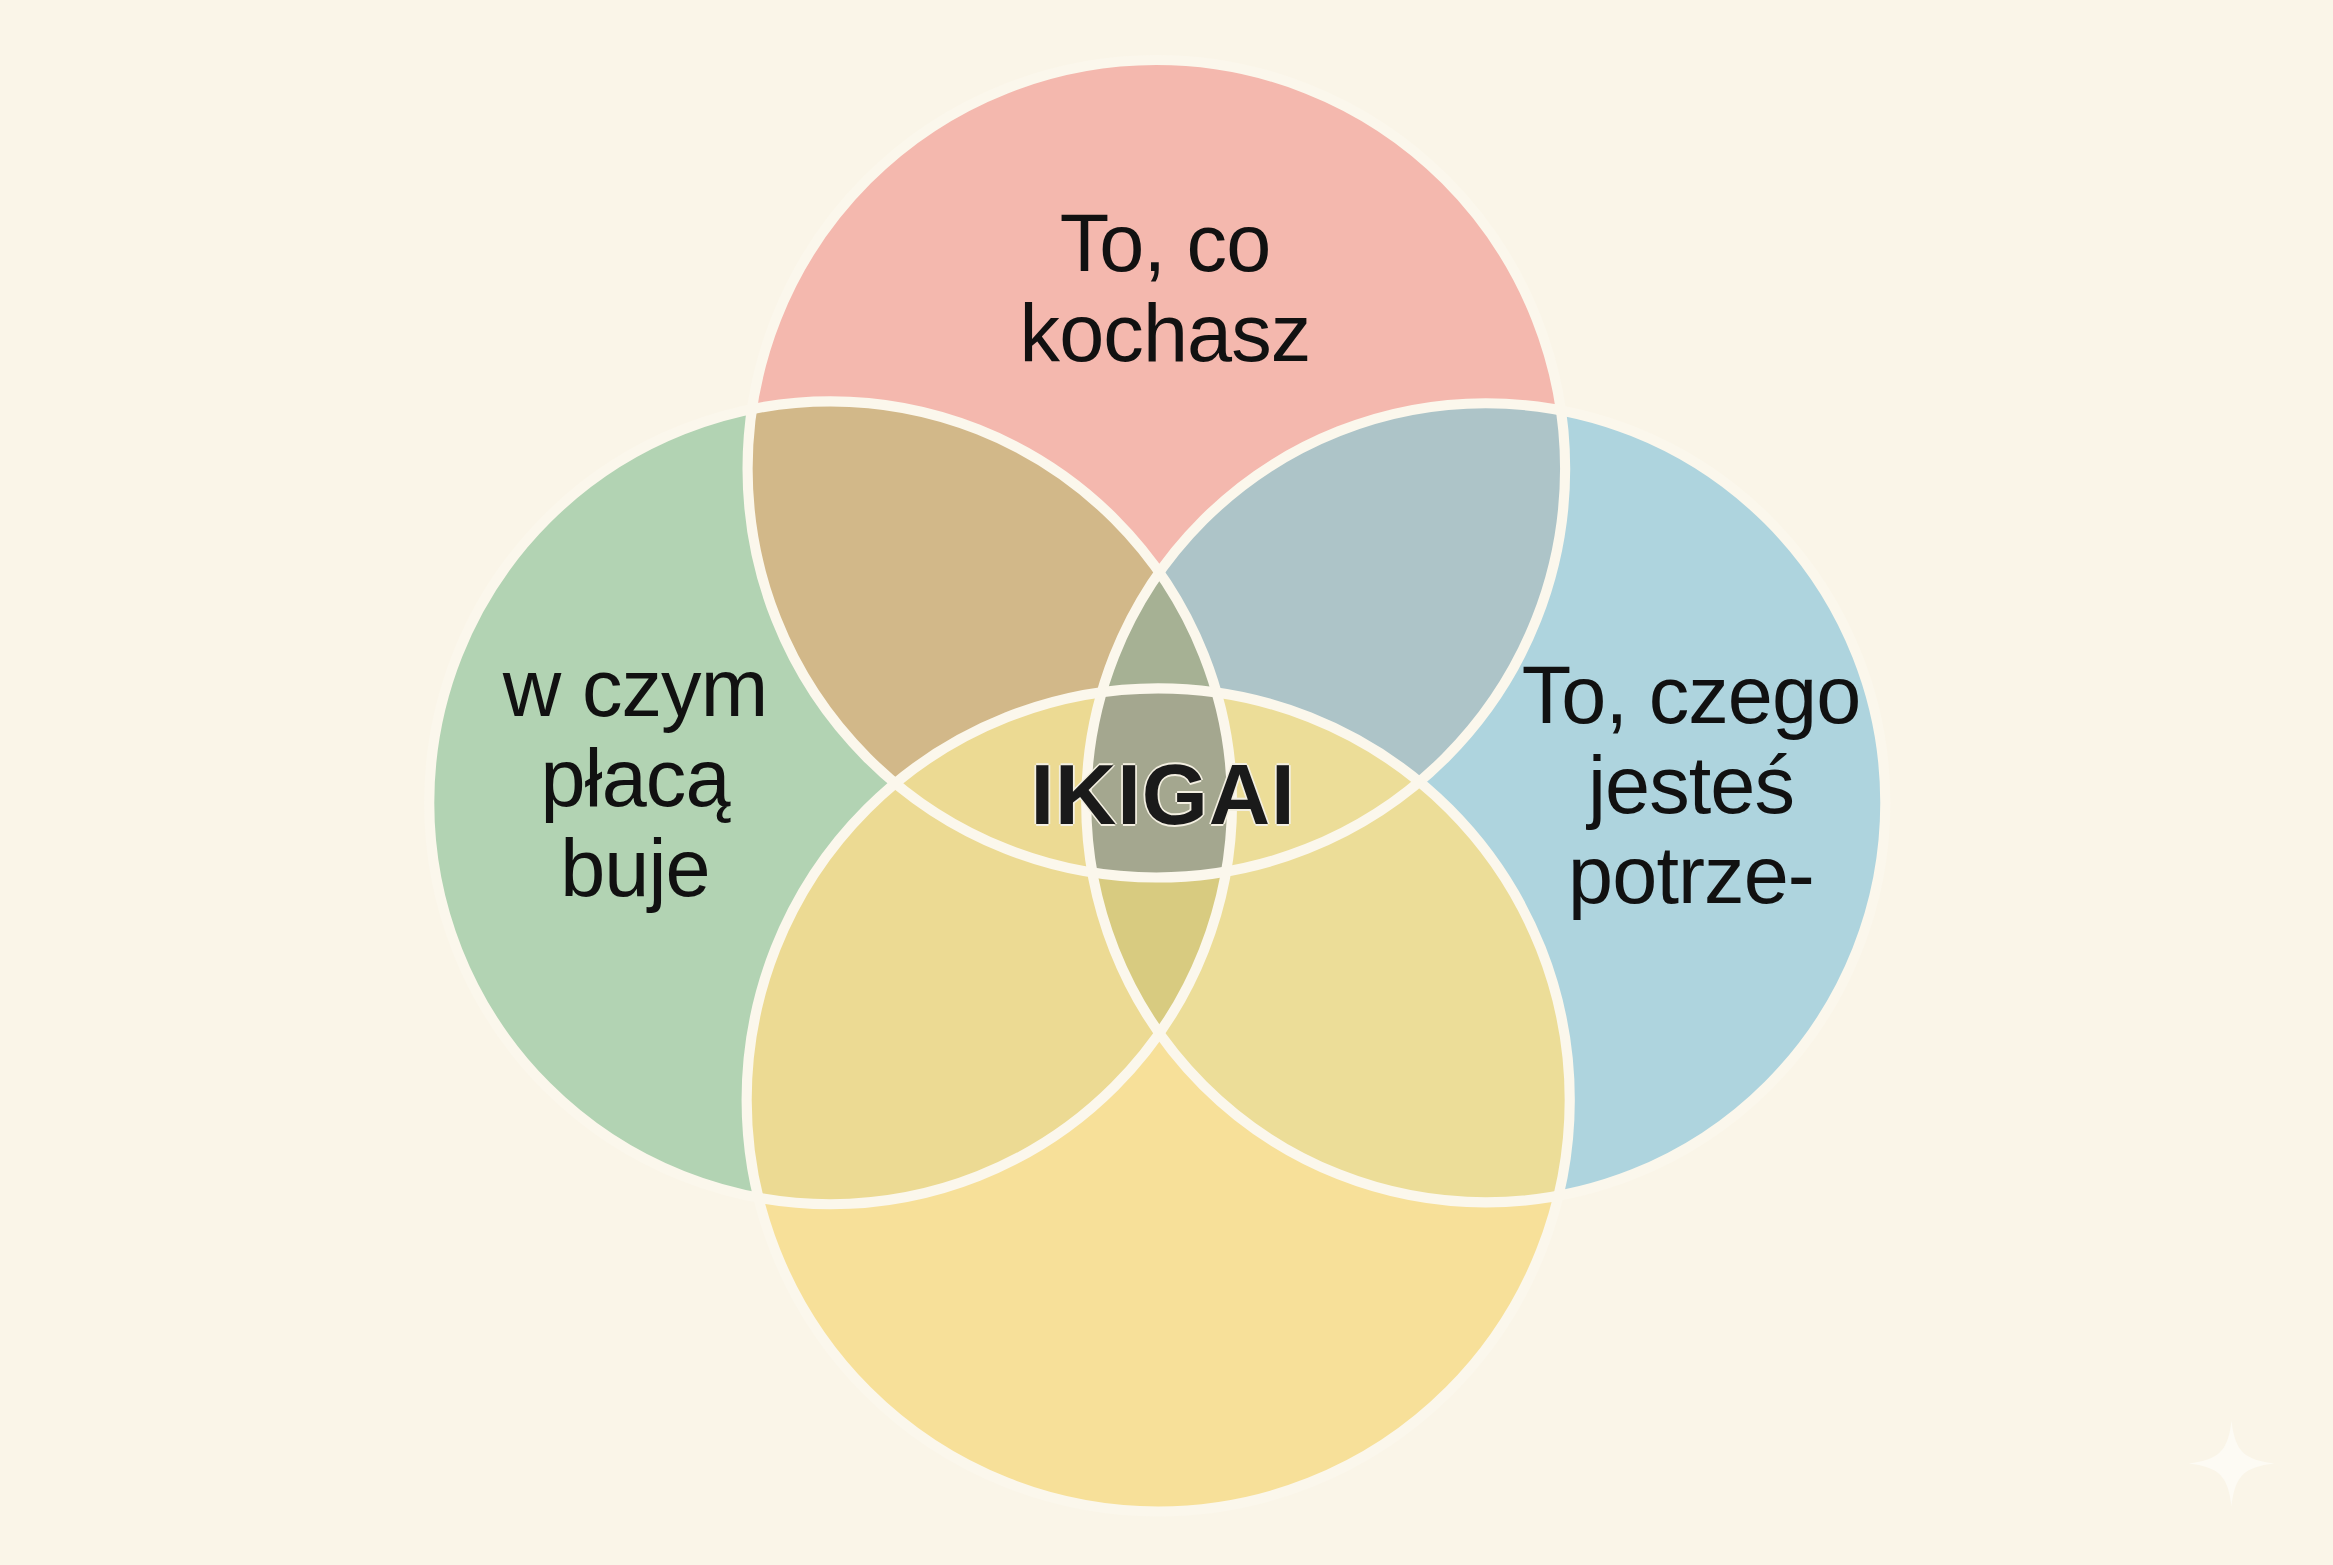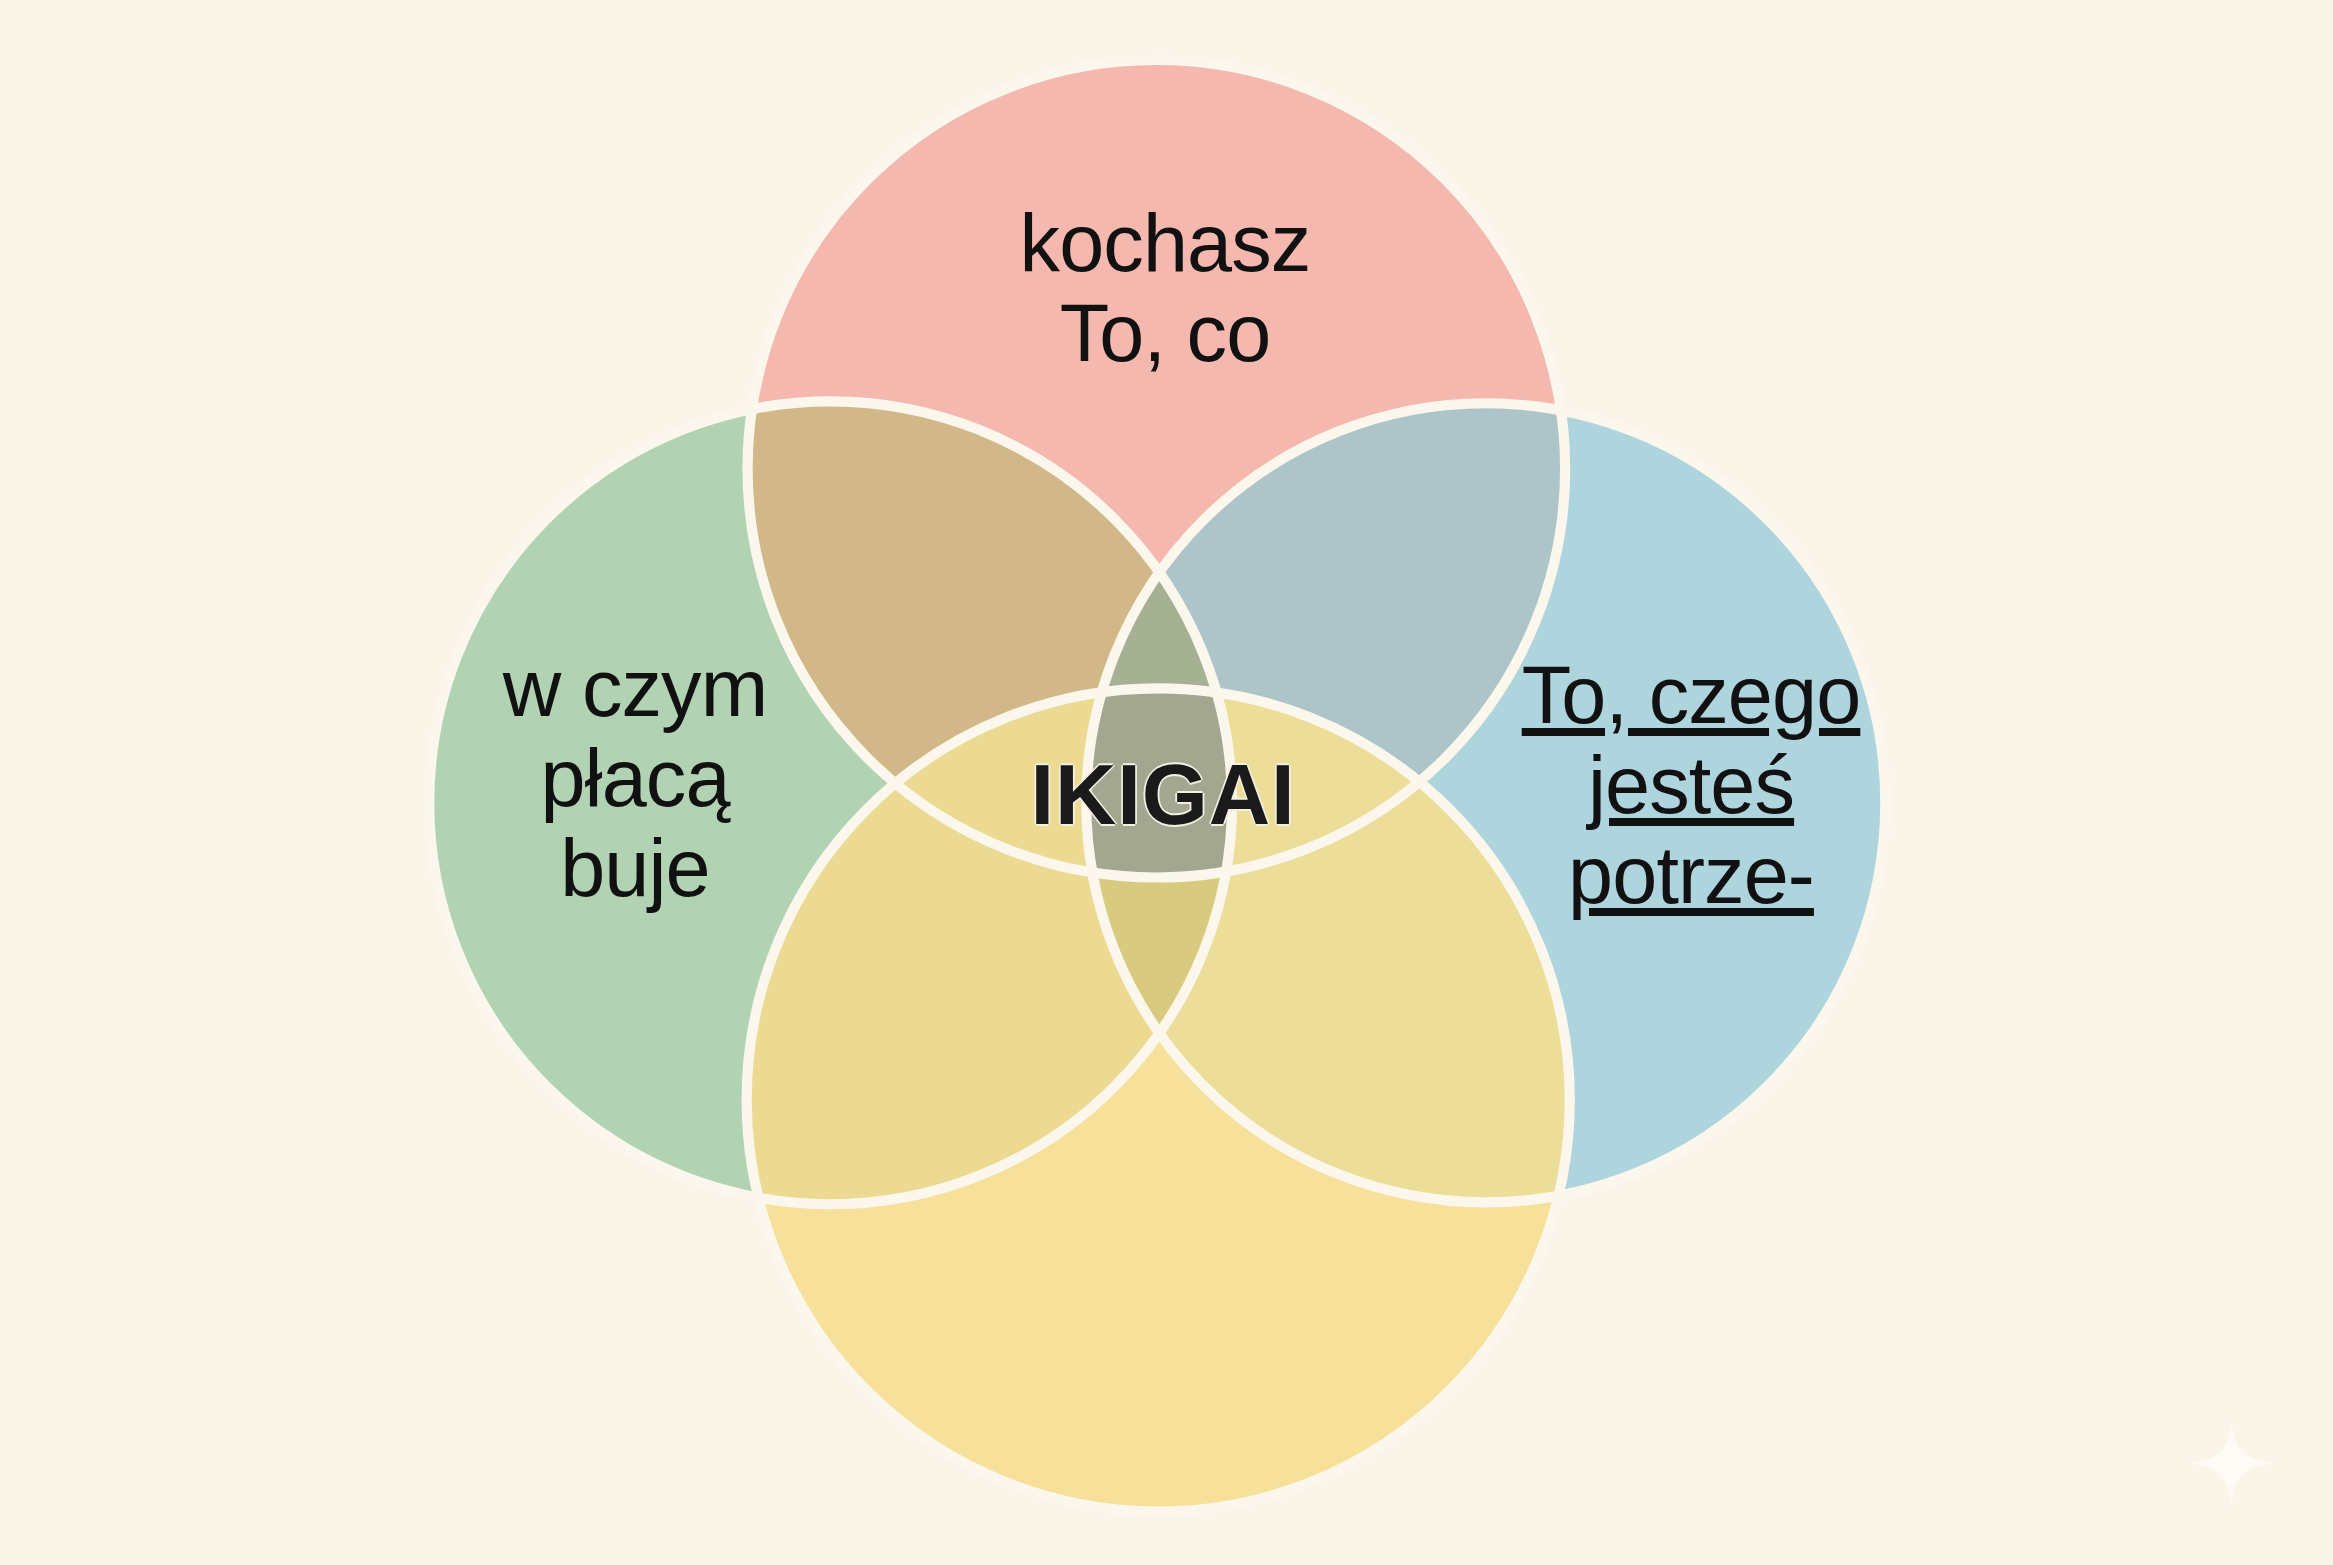--- a/index.html
+++ b/index.html
@@ -107,31 +107,31 @@
 
     <g fill="none" stroke="#fbf7ec" stroke-width="11">
       <circle cx="1253" cy="508" r="443"></circle>
       <circle cx="900" cy="870" r="435"></circle>
       <circle cx="1610" cy="870" r="433"></circle>
       <circle cx="1255" cy="1192" r="446"></circle>
     </g>
   </svg>
 
   <div class="label" style="left:1165px; top:198px;">
+    <span>To, co</span>
     <span>kochasz</span>
-    <span>To, co</span>
   </div>
 
   <div class="label" style="left:635px; top:643px;">
     <span>w czym</span>
     <span>płacą</span>
     <span>buje</span>
   </div>
 
-  <div class="label" style="left:1691px; top:650px;text-decoration:underline;">
+  <div class="label" style="left:1691px; top:650px;">
     <span>To, czego</span>
     <span>jesteś</span>
     <span>potrze-</span>
   </div>
 
 
   <div class="center-label" style="left:1156px; top:749px;">IKIGAI</div>
 
   <svg class="sparkle" viewBox="0 0 100 100">
     <path d="M50 2 C54 36 64 46 98 50 C64 54 54 64 50 98 C46 64 36 54 2 50 C36 46 46 36 50 2 Z" fill="#fdfbf4"></path>

